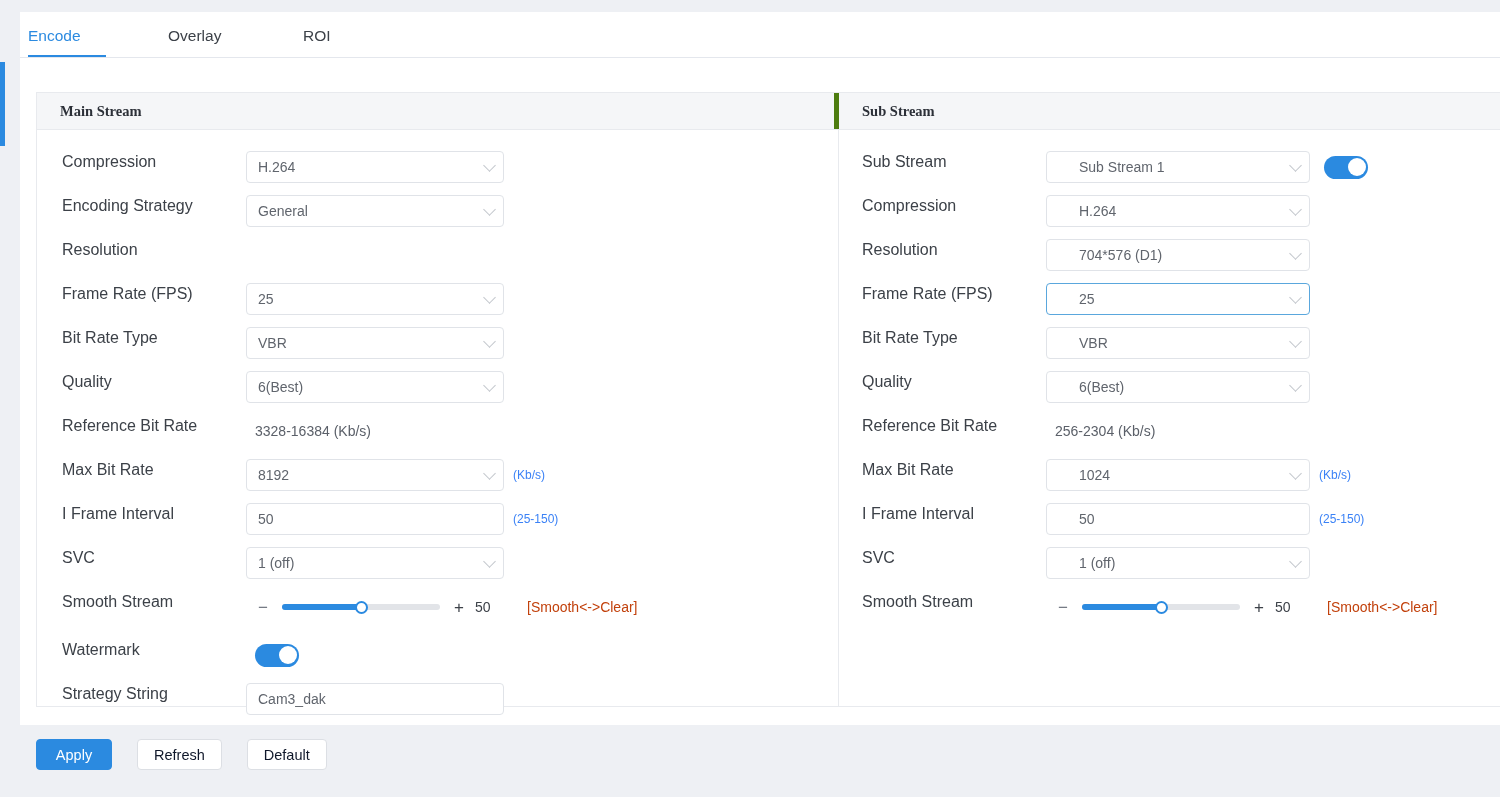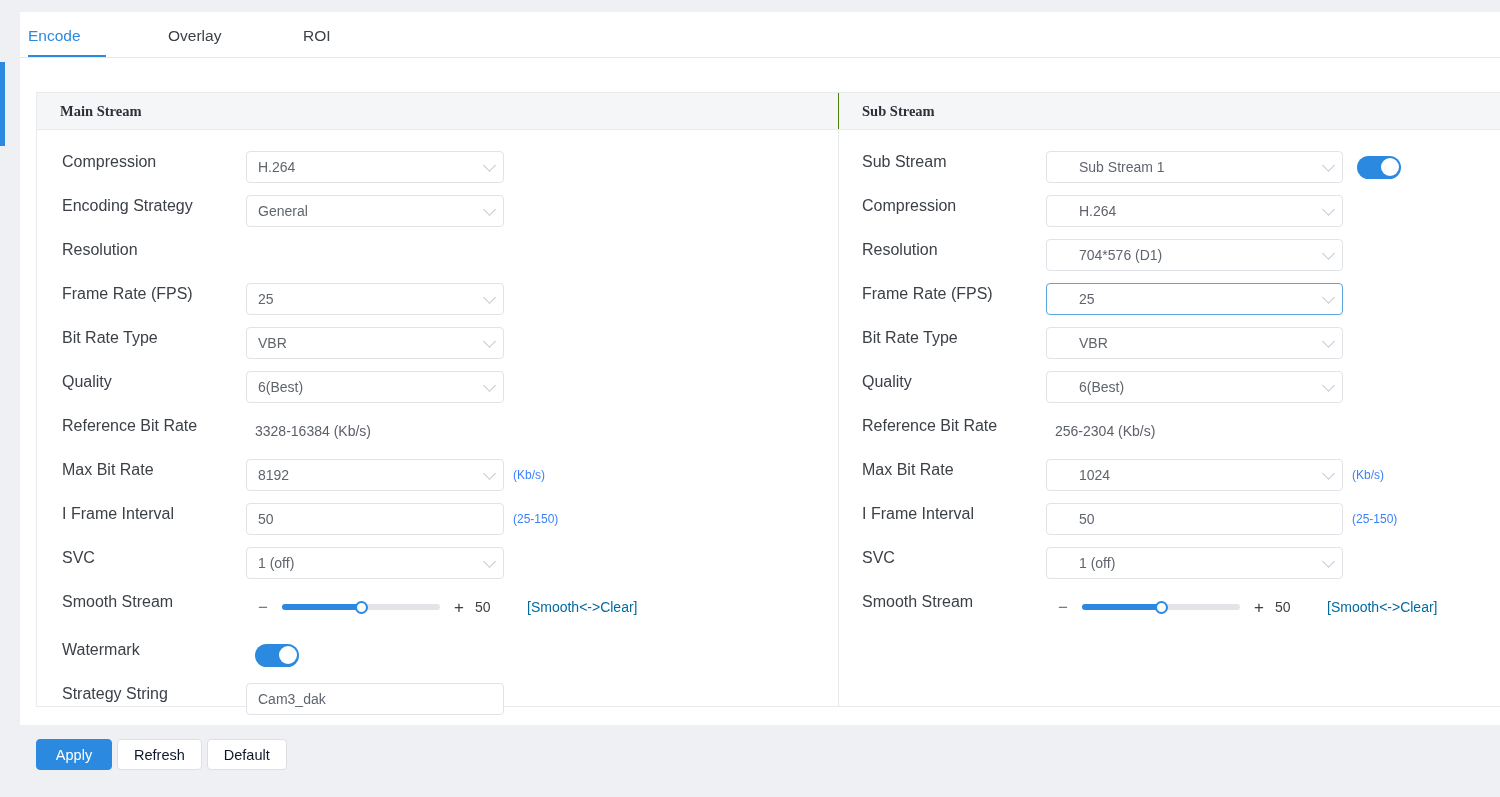--- a/index.html
+++ b/index.html
@@ -80,21 +80,21 @@
   }
   .panel-head .head-cell {
     display: flex;
     align-items: center;
     font-family: "Liberation Serif", serif;
     font-weight: bold;
     font-size: 14.5px;
     color: #2c3038;
     padding-left: 23px;
   }
-  .head-cell.left  { width: 802px; border-right: 1px solid #4d7c0f; }
+  .head-cell.left  { width: 802px; border-right: 5px solid #4d7c0f; }
   .head-cell.right { flex: 1; }
 
   .panel-body {
     display: flex;
     height: 577px;
   }
   .col {
     position: relative;
     height: 100%;
   }
@@ -140,21 +140,21 @@
   .chev {
     position: absolute;
     right: 9px; top: 50%;
     width: 9px; height: 9px;
     margin-top: -6px;
     border-left: 1.4px solid #c2c6cc;
     border-bottom: 1.4px solid #c2c6cc;
     transform: rotate(-45deg);
   }
   .w258 { width: 258px; }
-  .w259 { width: 297px; padding-left: 32px; }
+  .w259 { width: 264px; padding-left: 32px; }
   .suffix {
     font-size: 12px;
     color: #3b82f6;
     margin-left: 9px;
     white-space: nowrap;
   }
   .statictext {
     font-size: 14px;
     color: #5b6069;
     white-space: nowrap;
@@ -215,31 +215,31 @@
     border: 2px solid #2b8ae0;
   }
   .slider-val {
     font-size: 14px;
     color: #3c4148;
     margin-left: 8px;
     min-width: 20px;
   }
   .slider-hint {
     font-size: 14px;
-    color: #0369a1;
+    color: #c2410c;
     margin-left: 32px;
     white-space: nowrap;
   }
 
   
   .btnbar {
     position: absolute;
     left: 36px; top: 739px;
     display: flex;
-    gap: 5px;
+    gap: 25px;
   }
   .btn {
     height: 31px;
     min-width: 76px;
     padding: 0 16px;
     border-radius: 4px;
     font-size: 14.5px;
     display: flex;
     align-items: center;
     justify-content: center;

